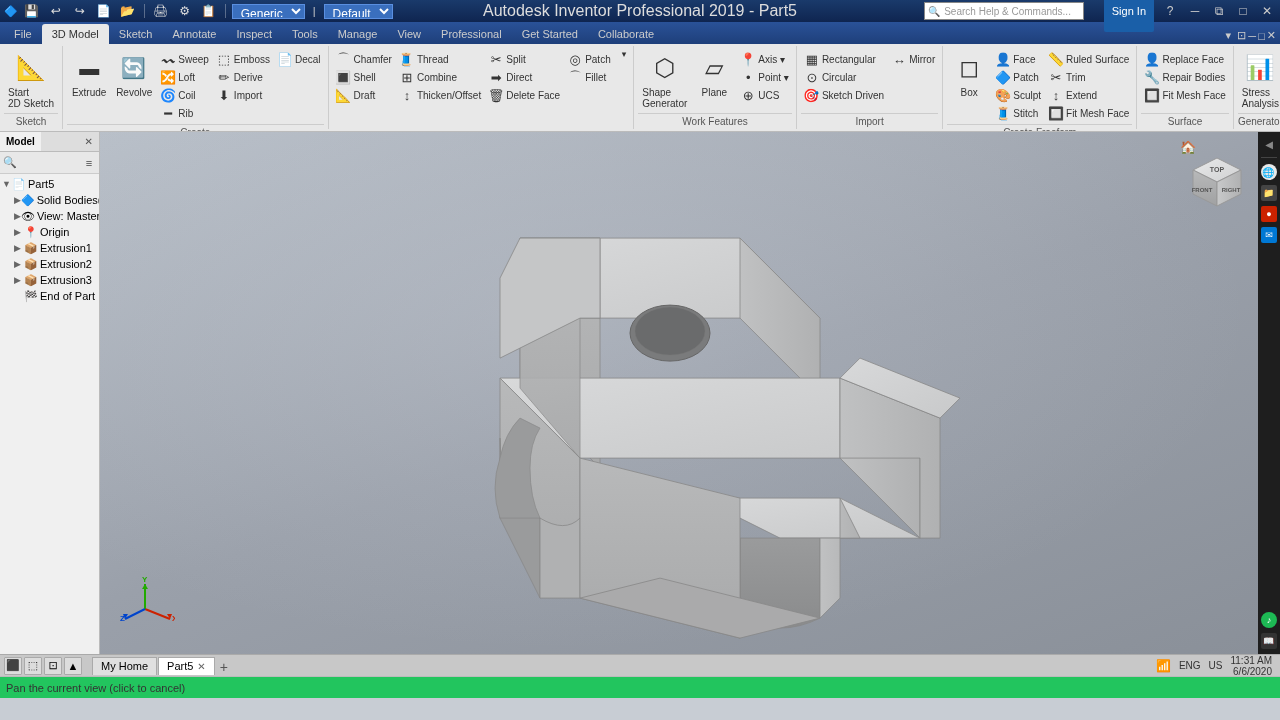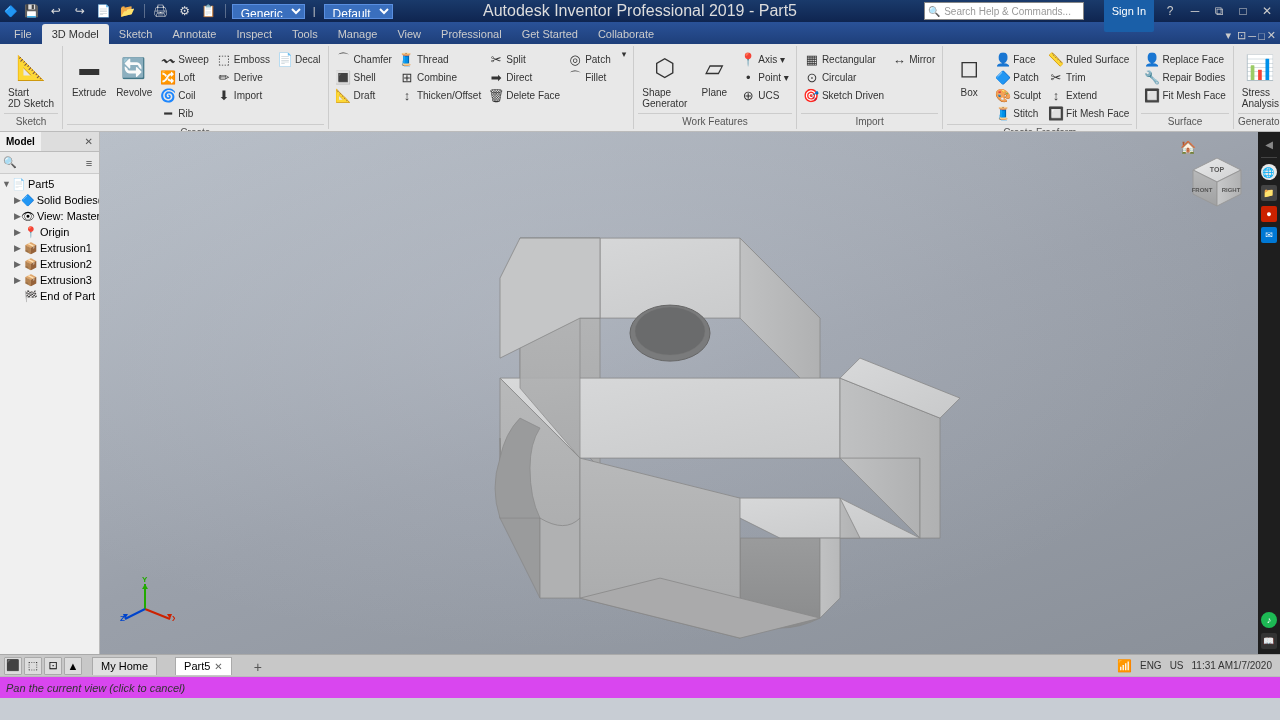--- a/index.html
+++ b/index.html
@@ -211,28 +211,27 @@
       position: absolute;
       bottom: 30px;
       left: 20px;
       width: 50px;
       height: 50px;
     }
 
     
     #statusbar {
       height: 22px;
-      background: #d946ef;
+      background: #22c55e;
       border-top: 1px solid #bbb;
       display: flex;
       align-items: center;
       padding: 0 6px;
       font-size: 11px;
       color: #333;
-      font-style: italic;
     }
 
     
     #bottombar {
       height: 22px;
       background: #c8c8c8;
       border-top: 1px solid #aaa;
       display: flex;
       align-items: center;
       padding: 0 4px;
@@ -814,36 +813,36 @@
 
 </div>
 
 <div id="bottombar">
   <div id="bottom-left-toolbar">
     <div class="bl-btn">⬛</div>
     <div class="bl-btn">⬚</div>
     <div class="bl-btn">⊡</div>
     <div class="bl-btn">▲</div>
   </div>
-  <div style="margin-left:8px; display:flex; align-items:flex-end; gap:18px">
+  <div style="margin-left:8px; display:flex; align-items:flex-end; gap:1px">
     <div class="bottom-tab">
       <span>My Home</span>
     </div>
     <div class="bottom-tab active">
       <span>Part5</span>
       <span class="bottom-tab-close">✕</span>
     </div>
     <div class="bottom-tab-add">+</div>
   </div>
   <div style="margin-left: auto; display:flex; align-items:center; gap:8px; font-size:10px; color:#333; padding-right:4px">
     <span style="font-size:12px">📶</span>
     <span>ENG</span>
     <span>US</span>
-    <div style="display:flex;align-items:flex-end;line-height:1.1">
+    <div style="display:flex;flex-direction:column;align-items:flex-end;line-height:1.1">
       <span>11:31 AM</span>
-      <span>1/7/2020</span>
+      <span>6/6/2020</span>
     </div>
   </div>
 </div>
 
 <div id="statusbar">
   <span>Pan the current view (click to cancel)</span>
 </div>
 
 </body></html>

